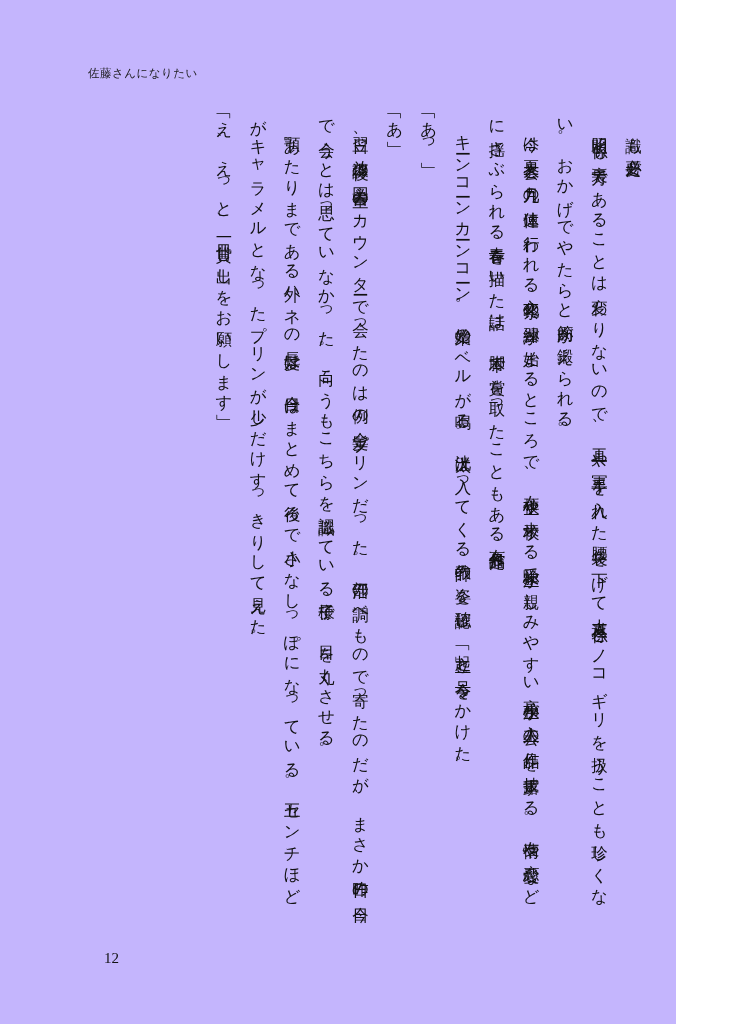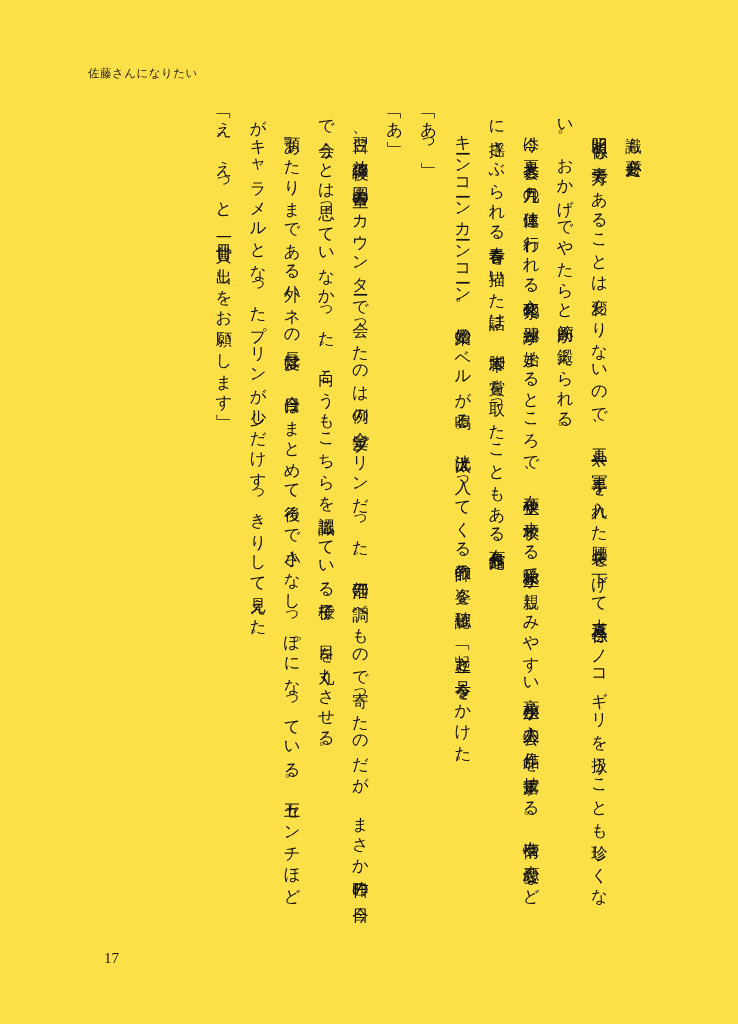--- a/index.html
+++ b/index.html
@@ -13,23 +13,23 @@
     font-family: "Liberation Serif", "DejaVu Serif", serif;
     color: #000000;
     position: relative;
     overflow: hidden;
   }
 
   .page {
     position: absolute;
     left: 0;
     top: 0;
-    width: 738px;
+    width: 676px;
     height: 1024px;
-    background: #fde047;
+    background: #c4b5fd;
   }
 
   
   .running-head {
     position: absolute;
     left: 88px;
     top: 66px;
     font-size: 11.5px;
     letter-spacing: 0.5px;
     color: #1a1a1a;
@@ -94,15 +94,15 @@
       <p>今は夏大会と九月の連休に行われる文化祭の練習が始まるところで、在校生や来校する受験生が親しみやすい高校生が主人公の作品を披露する。友情や恋愛などに揺さぶられる青春を描いた話は、脚本で賞を取ったこともある有名作品だ。</p>
       <p>キーンコーンカーンコーン。始業のベルが鳴る。洸太は入ってくる教師の姿を確認し、「起立」と号令をかけた。</p>
       <p class="noindent">「あっ」</p>
       <p class="noindent">「あ」</p>
       <p>翌日、放課後の図書室のカウンターで会ったのは例の金髪プリンだった。部活の調べもので寄ったのだが、まさか昨日の今日で会うとは思っていなかった。向こうもこちらを認識している様子で、目を丸くさせる。</p>
       <p>顎あたりまである外ハネの長髪は、今日はまとめて後ろで小さなしっぽになっている。五センチほどがキャラメルとなったプリンが少しだけすっきりして見えた。</p>
       <p class="noindent">「え、えっと、一冊貸し出しをお願いします」</p>
     </div>
   </div>
 
-  <div class="folio">17</div>
+  <div class="folio">12</div>
 
 </div>
 
 </body></html>

